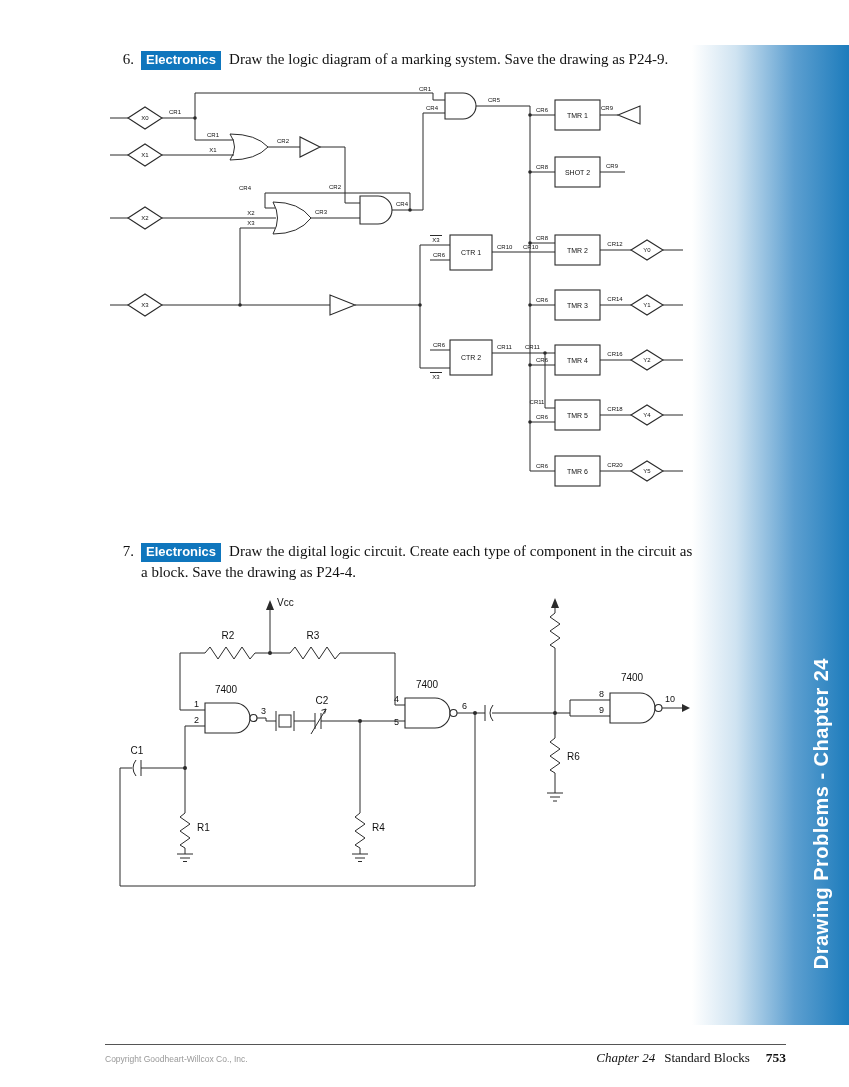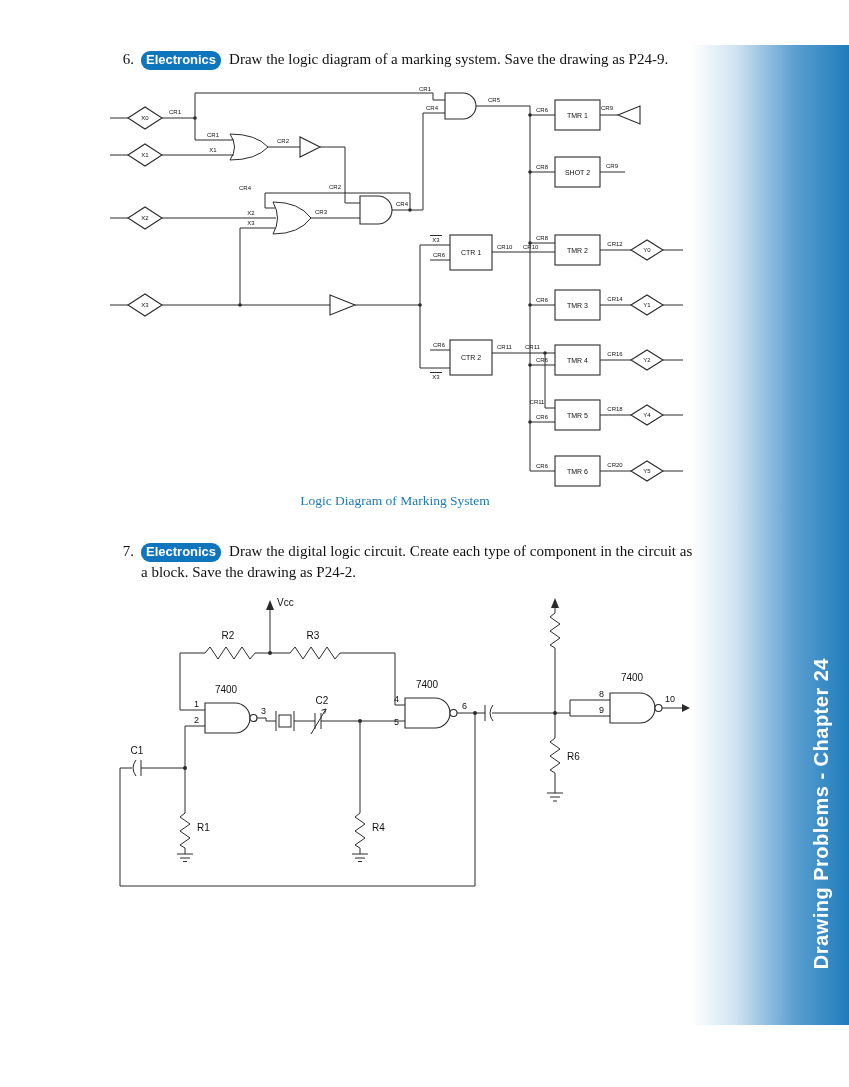--- a/index.html
+++ b/index.html
@@ -9,21 +9,21 @@
         background:linear-gradient(90deg,#ffffff 0%,#cfe3f1 28%,#5d9fd0 65%,#1d7cbc 100%);}
   .sidebar-title{position:absolute;right:16px;bottom:56px;writing-mode:vertical-rl;
         transform:rotate(180deg);color:#fff;font-family:"Liberation Sans",sans-serif;
         font-weight:bold;font-size:20px;letter-spacing:.5px;}
   .problem{position:absolute;display:flex;gap:7px;font-size:15px;line-height:1.4;}
   .problem .pnum{width:22px;text-align:right;flex:none;}
   .problem p{margin:0;width:560px;}
   .nowrap{white-space:nowrap;}
   .tag{display:inline-block;background:#0f76bd;color:#fff;
         font-family:"Liberation Sans",sans-serif;font-weight:bold;font-size:13px;
-        padding:0 5px 1px 5px;margin-right:8px;border-radius:9px;}
+        padding:0 5px 1px 5px;margin-right:8px;}
   .caption{position:absolute;left:105px;top:493px;width:580px;text-align:center;
         color:#1b7ab8;font-size:13.5px;}
   .footer{position:absolute;left:105px;top:1044px;width:681px;border-top:1px solid #555;
         display:flex;justify-content:space-between;align-items:baseline;padding-top:5px;}
   .copyright{font-family:"Liberation Sans",sans-serif;font-size:8.5px;color:#999;}
   .footer-right{font-size:13px;}
   .footer-chapter{font-style:italic;}
   .footer-section{margin-left:9px;}
   .footer-page{font-weight:bold;margin-left:16px;font-size:13.5px;}
   svg{position:absolute;}
@@ -163,25 +163,24 @@
       <text class="s" x="331" y="294" text-anchor="middle">X3</text>
       <text class="s" x="392" y="264">CR11</text>
       <text class="s" x="420" y="264">CR11</text>
       <text class="s" x="432" y="319" text-anchor="middle">CR11</text>
       <text class="s" x="510" y="271" text-anchor="middle">CR16</text>
       <text class="s" x="510" y="326" text-anchor="middle">CR18</text>
       <text class="s" x="510" y="382" text-anchor="middle">CR20</text>
     </g>
   </svg>
 
-  <div class="caption">Logic Diagram of Marking System</div>
 
   <div class="problem" style="left:112px;top:541px;">
     <span class="pnum">7.</span>
-    <p><span class="tag">Electronics</span><span>Draw the digital logic circuit. Create each type of component in the circuit as a block. Save the drawing as P24-2.</span></p>
+    <p><span class="tag">Electronics</span><span>Draw the digital logic circuit. Create each type of component in the circuit as a block. Save the drawing as P24-4.</span></p>
   </div>
 
   <svg id="svg2" width="580" height="308" viewBox="0 0 580 308">
     <path class="w" d="M160,65 V18 M70,65 H95 M145,65 H180 M230,65 H285
       M70,65 V122 H95 M285,65 V117 H295 M75,138 H95
       M147,130 H156 M156,130 V133 H166 M184,133 H205 M211,133 H295 M250,133 V225
       M347,125 H375 M382,125 H445 M365,125 V298 H10 V180 H22 M31,180 H75 M75,180 V138 M75,180 V225
       M445,60 V125 M445,16 V25 M445,125 V150 M445,185 V205
       M445,125 H460 M460,112 V128 M460,112 H500 M460,128 H500 M552,120 H572
       M437,205 H453 M440,209 H450 M443,213 H447
@@ -255,14 +254,20 @@
       <text class="p2" x="494" y="109" text-anchor="end">8</text>
       <text class="p2" x="494" y="125" text-anchor="end">9</text>
       <text class="p2" x="555" y="114">10</text>
     </g>
   </svg>
 
   <div class="sidebar">
     <div class="sidebar-title">Drawing Problems - Chapter 24</div>
   </div>
 
+  <div class="footer">
+    <span class="copyright">Copyright Goodheart-Willcox Co., Inc.</span>
+    <span class="footer-right">
+      <span class="footer-chapter">Chapter 24</span><span class="footer-section">Standard Blocks</span><span class="footer-page">753</span>
+    </span>
+  </div>
 
 </div>
 
 </body></html>

